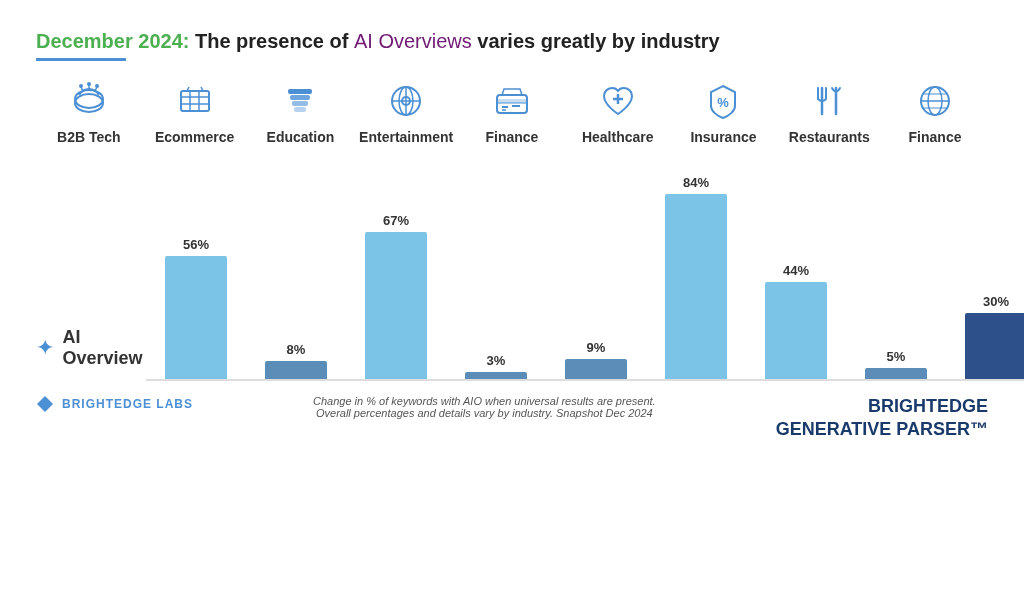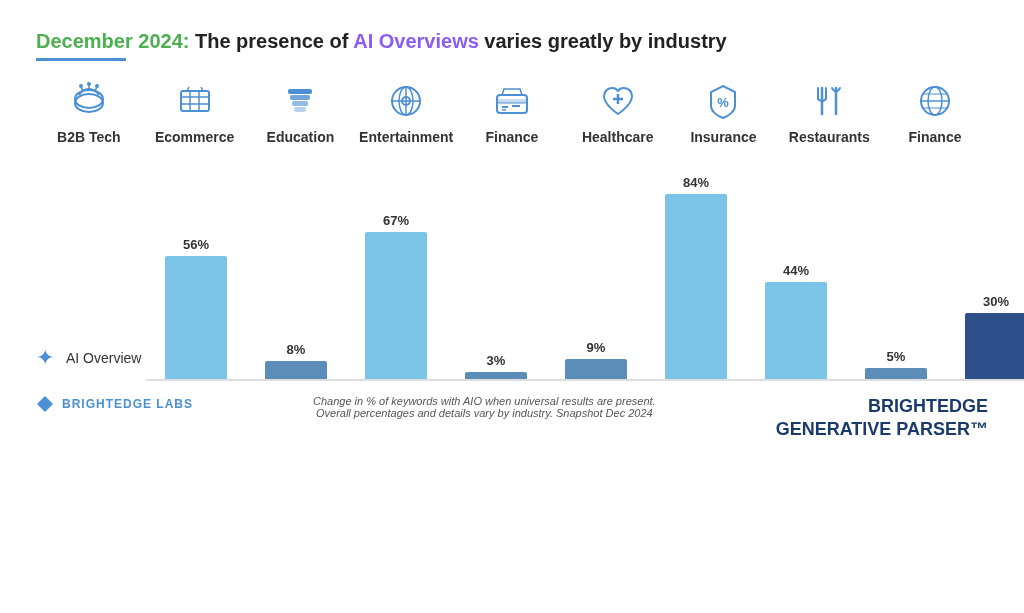--- a/index.html
+++ b/index.html
@@ -26,22 +26,22 @@
     }
     .title span.dec {
       color: #4caf50;
       font-weight: bold;
     }
     .title span.bold {
       font-weight: bold;
       color: #222;
     }
     .title span.highlight {
-      color: #8b5cf6;
-      font-weight: bold;
+      color: #701a75;
+      font-weight: normal;
     }
     .title-underline {
       width: 90px;
       height: 3px;
       background: #4b8fd4;
       margin-bottom: 18px;
     }
     .industries-row {
       display: flex;
       flex-direction: row;
@@ -112,22 +112,22 @@
       margin-top: 2px;
     }
     .legend-diamond {
       width: 22px;
       height: 22px;
       color: #4b8fd4;
       font-size: 22px;
       line-height: 1;
     }
     .legend-text {
-      font-size: 14px;
-      font-weight: normal;
+      font-size: 18px;
+      font-weight: bold;
       color: #333;
     }
     .footer {
       display: flex;
       flex-direction: row;
       align-items: flex-start;
       justify-content: space-between;
       margin-top: 12px;
     }
     .footer-left {

